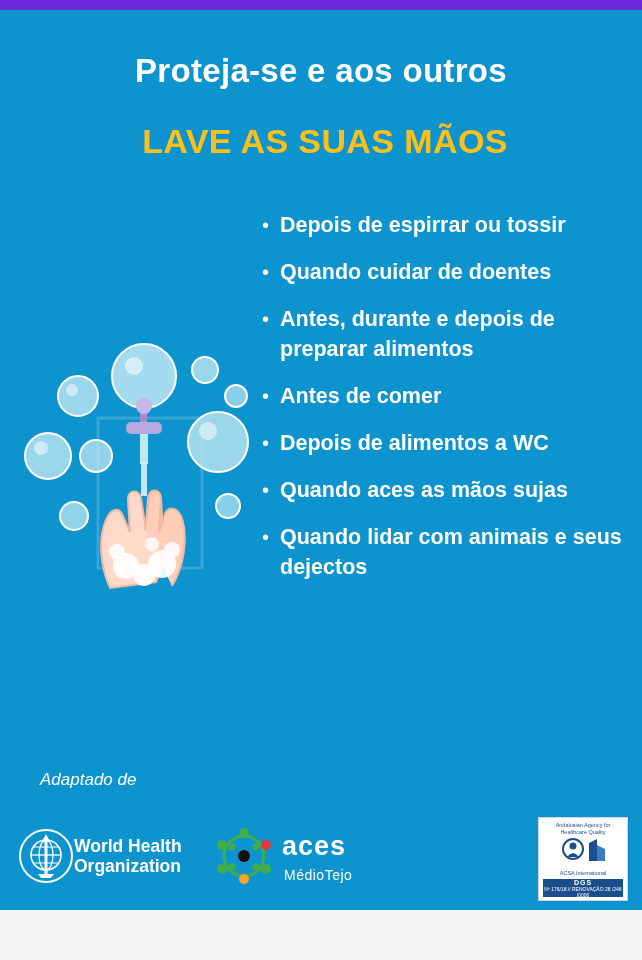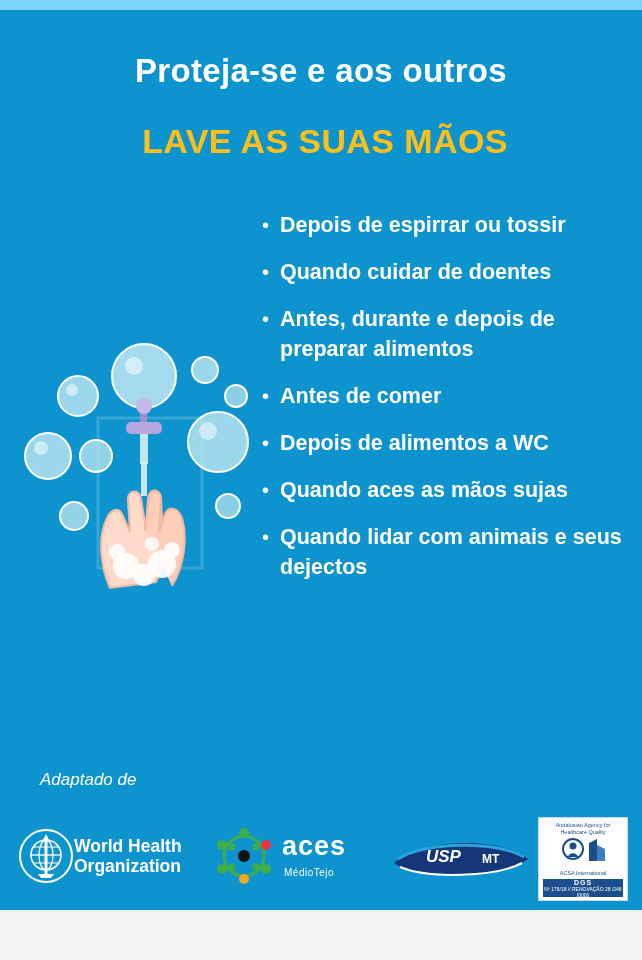--- a/index.html
+++ b/index.html
@@ -10,21 +10,21 @@
   body {
     width: 642px;
     height: 960px;
     font-family: "Liberation Sans", sans-serif;
     overflow: hidden;
   }
   .page {
     position: relative;
     width: 642px;
     height: 960px;
-    background: #7dd3fc;
+    background: #6d28d9;
   }
   .poster {
     position: absolute;
     left: 0;
     top: 10px;
     width: 642px;
     height: 900px;
     background: #0d93cd;
     overflow: hidden;
   }
@@ -143,21 +143,21 @@
     color: #ffffff;
     font-size: 27px;
     font-weight: bold;
     letter-spacing: 1px;
   }
   .aces-sub {
     position: absolute;
     left: 74px;
     top: 40px;
     color: #ffffff;
-    font-size: 10px;
+    font-size: 14px;
     letter-spacing: 0.5px;
     text-align: right;
   }
   .logo-usp {
     position: absolute;
     left: 392px;
     top: 14px;
     width: 140px;
     height: 58px;
   }
@@ -344,29 +344,20 @@
           <circle cx="12" cy="18" r="5" fill="#3fae49"></circle>
           <circle cx="22" cy="20" r="3.5" fill="#3fae49"></circle>
           <circle cx="46" cy="20" r="3.5" fill="#3fae49"></circle>
           <circle cx="22" cy="40" r="3.5" fill="#3fae49"></circle>
           <circle cx="46" cy="40" r="3.5" fill="#3fae49"></circle>
         </svg>
         <div class="aces-word">aces</div>
         <div class="aces-sub">MédioTejo</div>
       </div>
 
-      <div class="logo-usp">
-        <svg width="140" height="58" viewBox="0 0 140 58" xmlns="http://www.w3.org/2000/svg">
-          <path d="M2 34 C30 8 110 8 136 30 C108 50 28 52 2 34 Z" fill="#15377a"></path>
-          <path d="M6 30 C34 12 106 12 132 28" fill="none" stroke="#29a3dc" stroke-width="3"></path>
-          <path d="M8 38 C36 50 104 48 130 34" fill="none" stroke="#ffffff" stroke-width="2"></path>
-        </svg>
-        <div class="usp-word">USP</div>
-        <div class="usp-mt">MT</div>
-      </div>
 
       <div class="logo-acsa">
         <div class="acsa-head">Andalusian Agency for Healthcare Quality</div>
         <svg width="80" height="34" viewBox="0 0 80 34" style="position:absolute;left:4px;top:17px;" xmlns="http://www.w3.org/2000/svg">
           <circle cx="30" cy="14" r="10" fill="none" stroke="#1b4e8c" stroke-width="2"></circle>
           <circle cx="30" cy="11" r="3.5" fill="#1b4e8c"></circle>
           <path d="M25 22 C26 17 34 17 35 22 Z" fill="#1b4e8c"></path>
           <polygon points="46,26 46,8 54,4 54,26" fill="#1b4e8c"></polygon>
           <polygon points="54,26 54,10 62,14 62,26" fill="#3d7ec0"></polygon>
         </svg>

